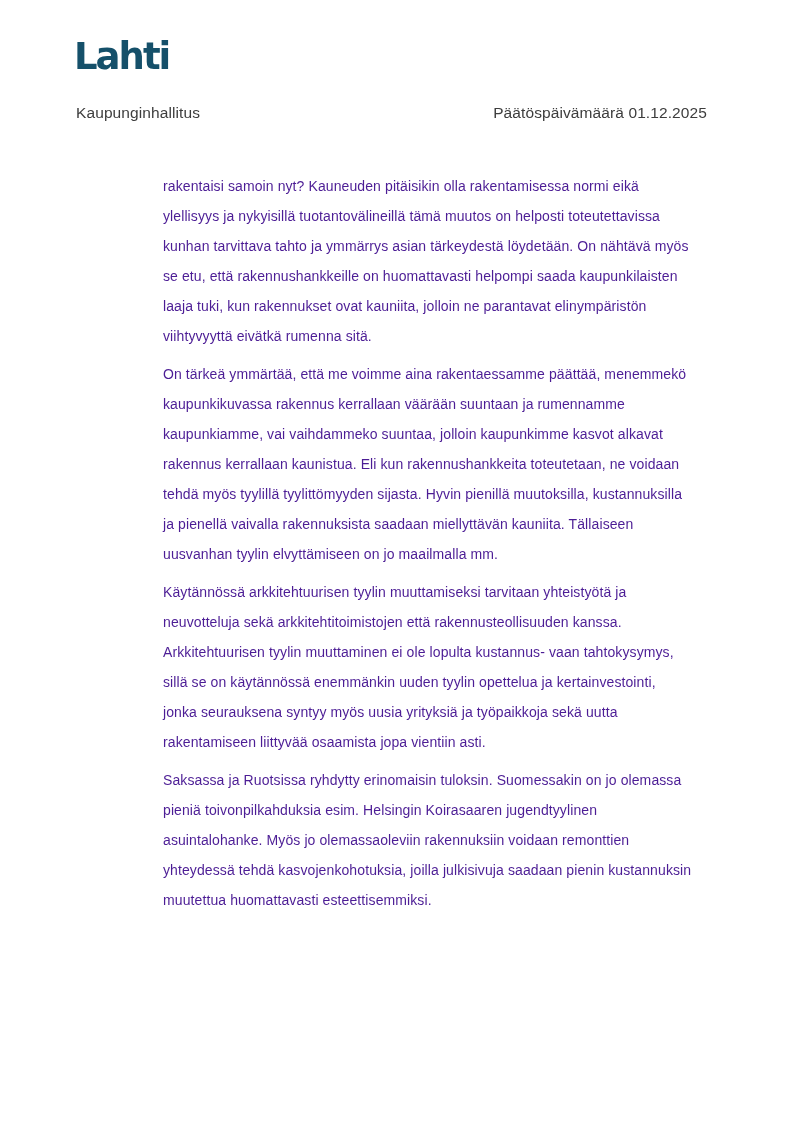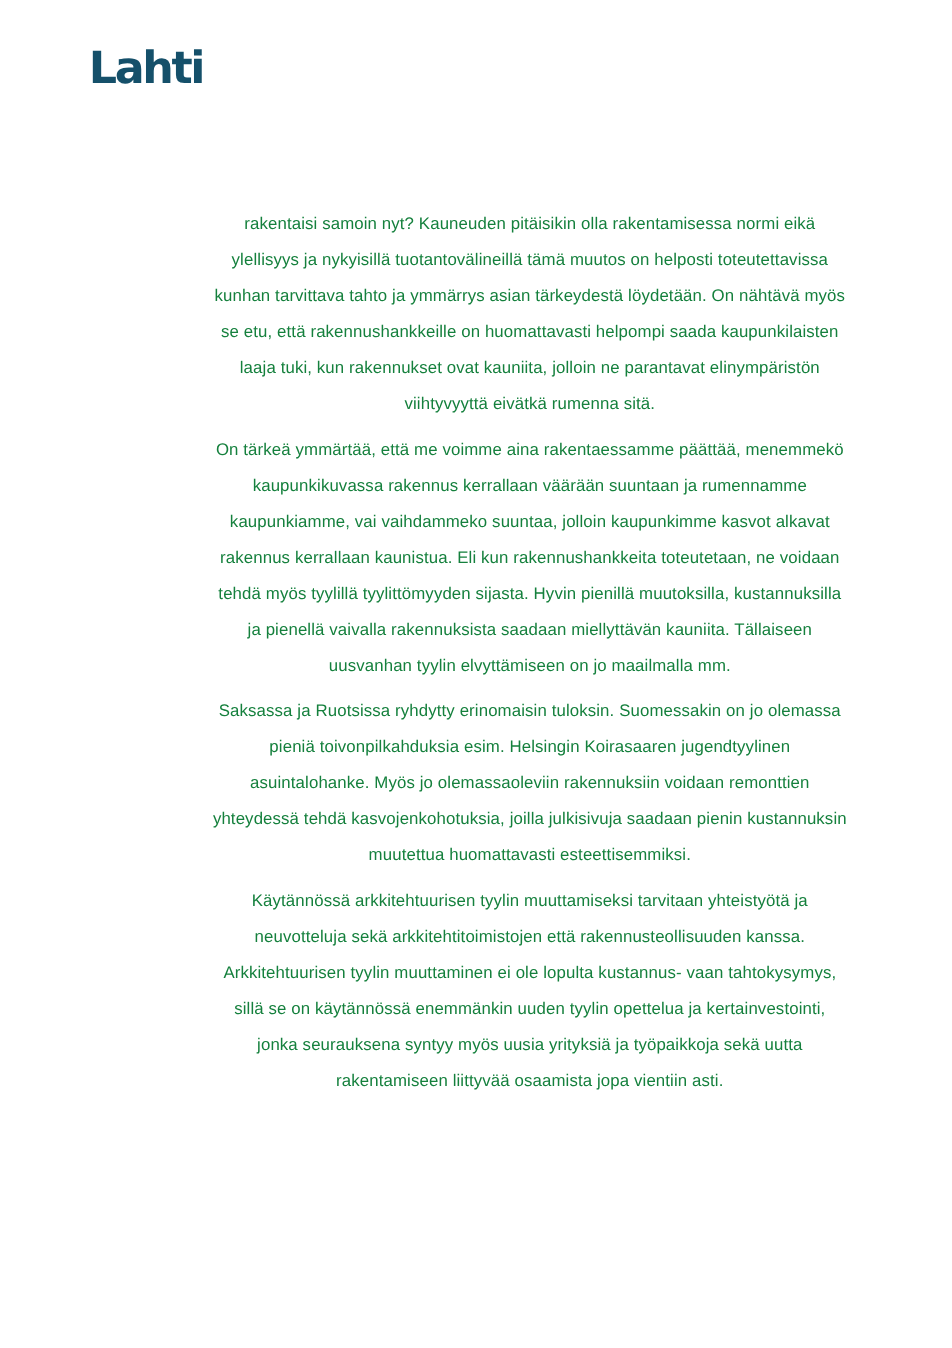--- a/index.html
+++ b/index.html
@@ -37,57 +37,60 @@
     color: #3d3d3d;
     letter-spacing: 0.1px;
   }
   .body-text {
     position: absolute;
     left: 163px;
     top: 171px;
     width: 557px;
     font-size: 14px;
     line-height: 30px;
-    color: #15803d;
+    color: #4c1d95;
     letter-spacing: 0.1px;
-    text-align: center;
   }
   .body-text p {
     margin: 0 0 8px 0;
     white-space: pre-line;
   }
 </style>
 </head>
 <body>
 
 <div class="page">
 
   <div class="logo">Lahti</div>
 
+  <div class="header-row">
+    <span>Kaupunginhallitus</span>
+    <span>Päätöspäivämäärä 01.12.2025</span>
+  </div>
 
   <div class="body-text">
     <p>rakentaisi samoin nyt? Kauneuden pitäisikin olla rakentamisessa normi eikä
 ylellisyys ja nykyisillä tuotantovälineillä tämä muutos on helposti toteutettavissa
 kunhan tarvittava tahto ja ymmärrys asian tärkeydestä löydetään. On nähtävä myös
 se etu, että rakennushankkeille on huomattavasti helpompi saada kaupunkilaisten
 laaja tuki, kun rakennukset ovat kauniita, jolloin ne parantavat elinympäristön
 viihtyvyyttä eivätkä rumenna sitä.</p>
     <p>On tärkeä ymmärtää, että me voimme aina rakentaessamme päättää, menemmekö
 kaupunkikuvassa rakennus kerrallaan väärään suuntaan ja rumennamme
 kaupunkiamme, vai vaihdammeko suuntaa, jolloin kaupunkimme kasvot alkavat
 rakennus kerrallaan kaunistua. Eli kun rakennushankkeita toteutetaan, ne voidaan
 tehdä myös tyylillä tyylittömyyden sijasta. Hyvin pienillä muutoksilla, kustannuksilla
 ja pienellä vaivalla rakennuksista saadaan miellyttävän kauniita. Tällaiseen
 uusvanhan tyylin elvyttämiseen on jo maailmalla mm.</p>
-    <p>Saksassa ja Ruotsissa ryhdytty erinomaisin tuloksin. Suomessakin on jo olemassa
-pieniä toivonpilkahduksia esim. Helsingin Koirasaaren jugendtyylinen
-asuintalohanke. Myös jo olemassaoleviin rakennuksiin voidaan remonttien
-yhteydessä tehdä kasvojenkohotuksia, joilla julkisivuja saadaan pienin kustannuksin
-muutettua huomattavasti esteettisemmiksi.</p>
     <p>Käytännössä arkkitehtuurisen tyylin muuttamiseksi tarvitaan yhteistyötä ja
 neuvotteluja sekä arkkitehtitoimistojen että rakennusteollisuuden kanssa.
 Arkkitehtuurisen tyylin muuttaminen ei ole lopulta kustannus- vaan tahtokysymys,
 sillä se on käytännössä enemmänkin uuden tyylin opettelua ja kertainvestointi,
 jonka seurauksena syntyy myös uusia yrityksiä ja työpaikkoja sekä uutta
 rakentamiseen liittyvää osaamista jopa vientiin asti.</p>
+    <p>Saksassa ja Ruotsissa ryhdytty erinomaisin tuloksin. Suomessakin on jo olemassa
+pieniä toivonpilkahduksia esim. Helsingin Koirasaaren jugendtyylinen
+asuintalohanke. Myös jo olemassaoleviin rakennuksiin voidaan remonttien
+yhteydessä tehdä kasvojenkohotuksia, joilla julkisivuja saadaan pienin kustannuksin
+muutettua huomattavasti esteettisemmiksi.</p>
   </div>
 
 </div>
 
 </body></html>

